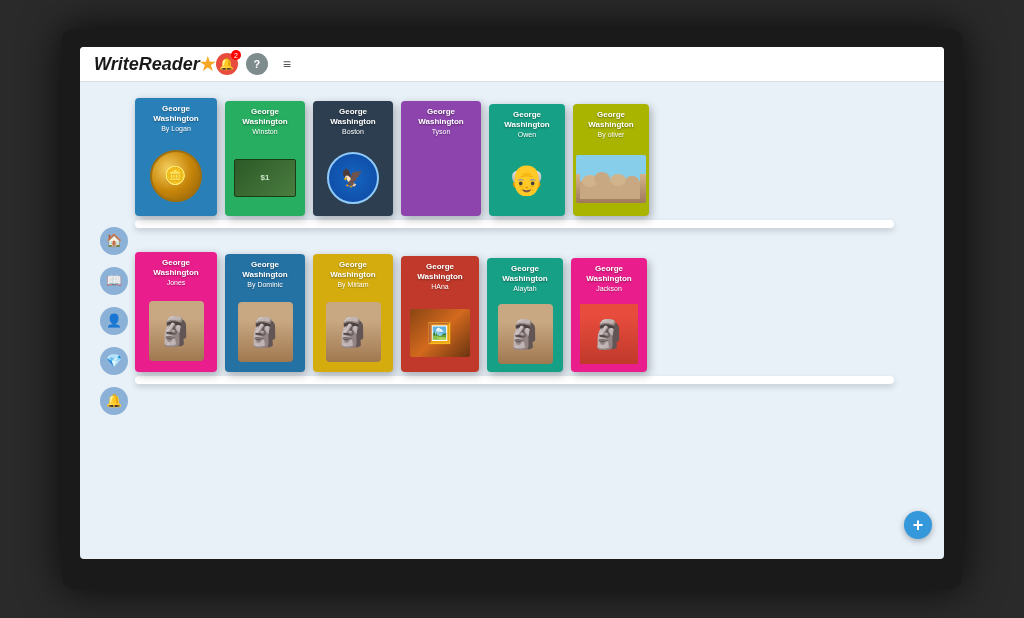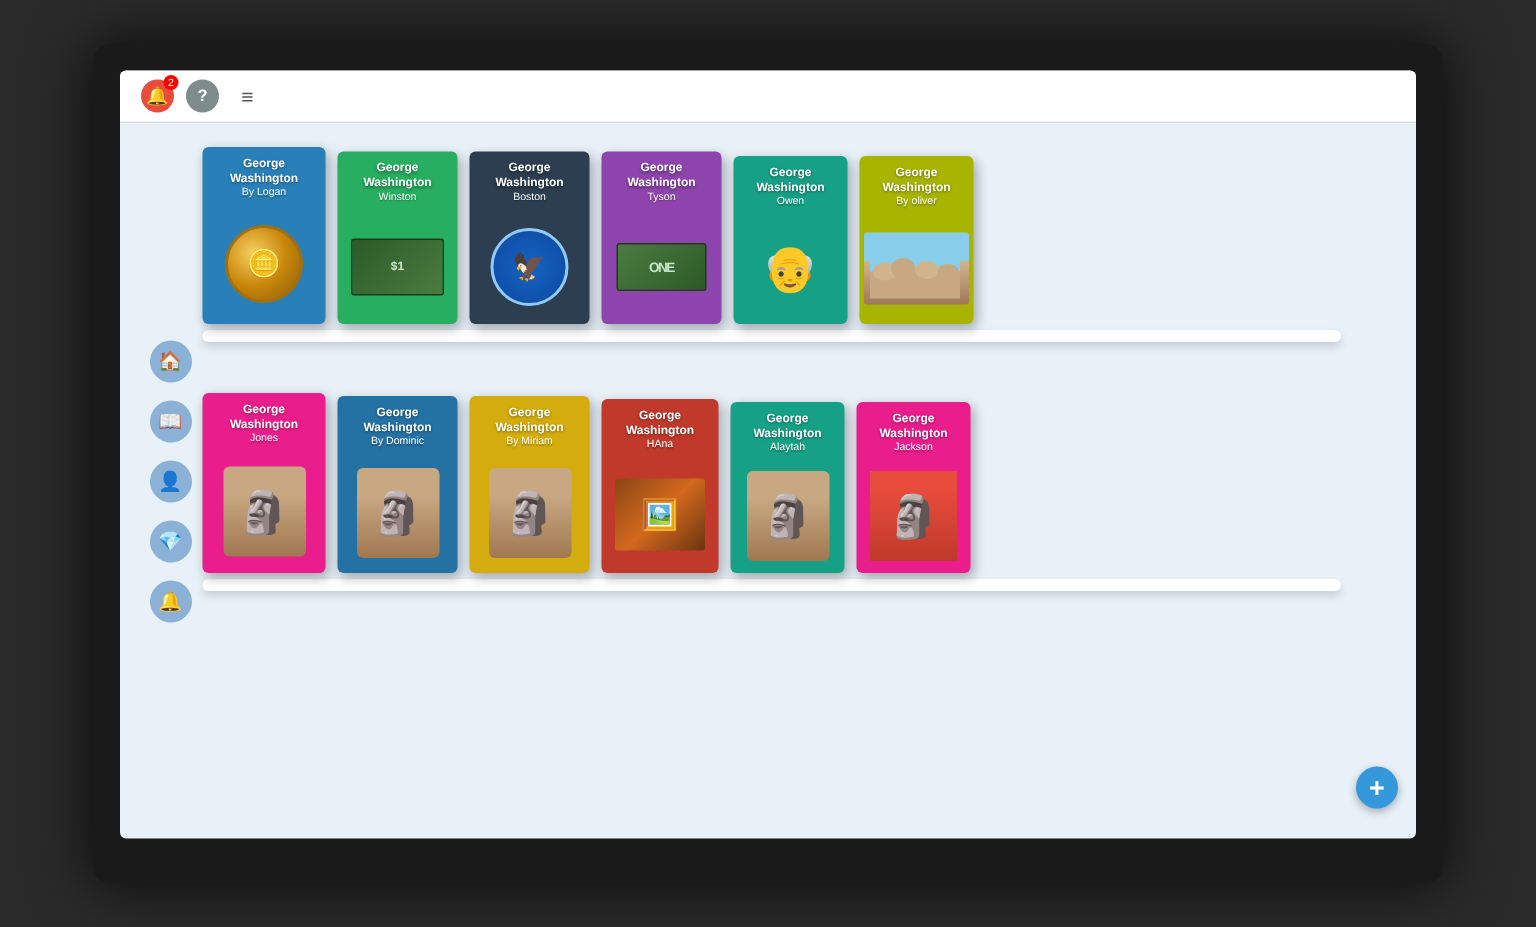--- a/index.html
+++ b/index.html
@@ -123,21 +123,21 @@
     }
 
     .main-content {
       flex: 1;
       padding: 10px 50px 10px 55px;
       overflow: hidden;
       position: relative;
     }
 
     .shelf {
-      margin-bottom: 28px;
+      margin-bottom: 18px;
     }
 
     .shelf-board {
       background: white;
       height: 8px;
       border-radius: 4px;
       margin-top: 4px;
       box-shadow: 0 3px 6px rgba(0,0,0,0.15);
     }
 
@@ -333,20 +333,23 @@
       box-shadow: 0 2px 6px rgba(0,0,0,0.3);
     }
   </style>
 </head>
 <body>
 
 <div class="tv-frame">
   <div class="tv-screen">
 
     <div class="header">
+      <div class="logo">
+        <span class="write">Write</span><span class="reader">Reader</span><span class="logo-star">★</span>
+      </div>
       <div class="header-icons">
         <div class="icon-btn bell">
           🔔
           <span class="notification-badge">2</span>
         </div>
         <div class="icon-btn help">?</div>
         <div class="icon-btn menu">≡</div>
       </div>
     </div>
 
@@ -390,23 +393,20 @@
             </div>
             <div class="book-image">
               <div class="seal-img">🦅</div>
             </div>
           </div>
 
           <div class="book book-purple" style="width:80px;height:115px;">
             <div class="book-top">
               <div class="book-title">George Washington</div>
               <div class="book-author">Tyson</div>
-            </div>
-            <div class="book-image">
-              <div class="dollar-bill-small">ONE</div>
             </div>
           </div>
 
           <div class="book book-teal" style="width:76px;height:112px;">
             <div class="book-top">
               <div class="book-title">George Washington</div>
               <div class="book-author">Owen</div>
             </div>
             <div class="book-image">
               <div class="portrait-img">👴</div>

